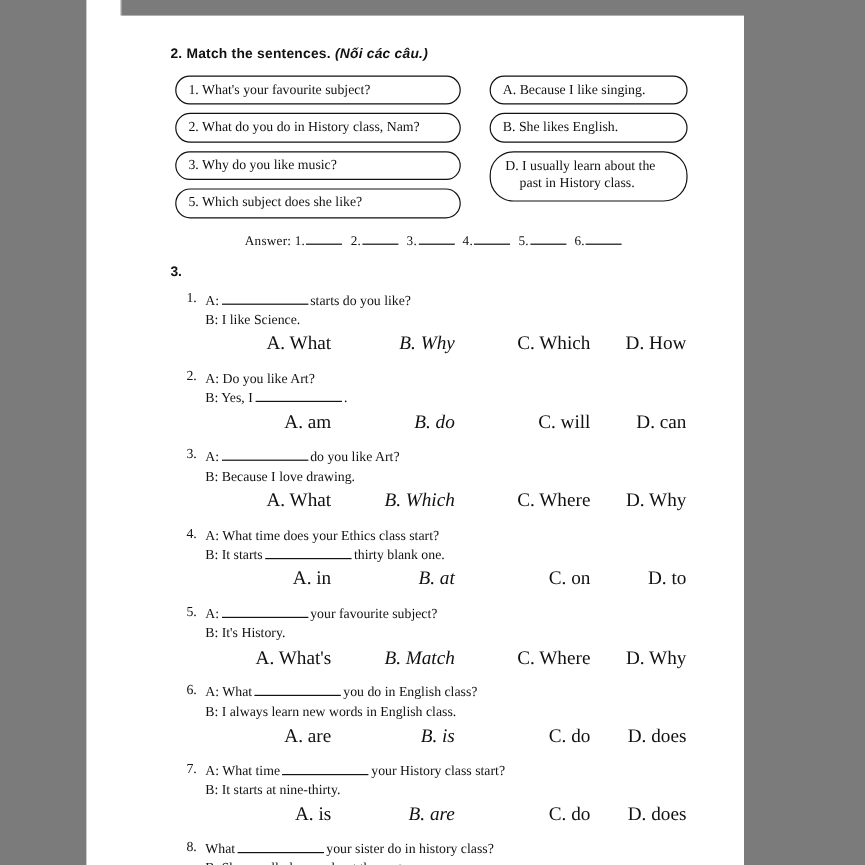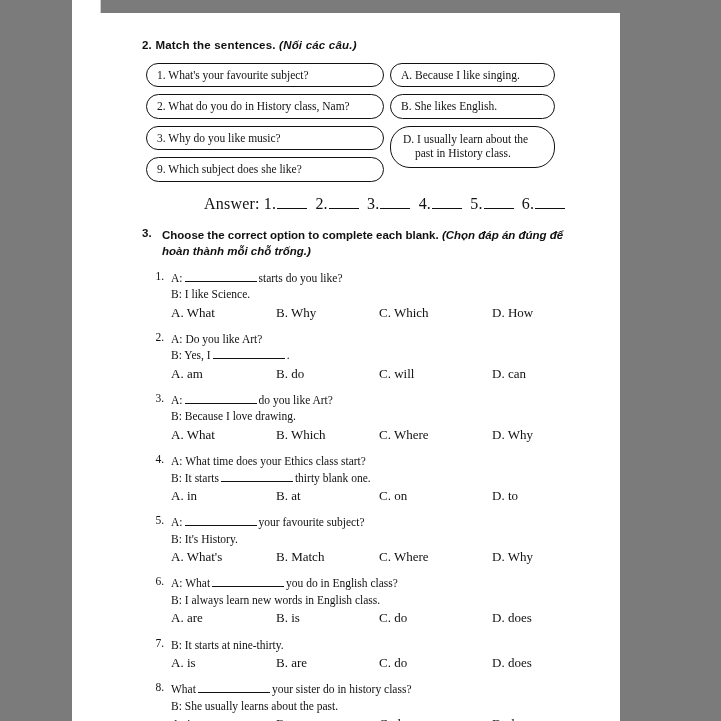--- a/index.html
+++ b/index.html
@@ -55,21 +55,21 @@
     font-weight: bold;
     font-size: 11.5px;
     letter-spacing: 0.2px;
     margin: 0 0 12px 0;
   }
   .sec-head .vn {
     font-style: italic;
   }
   .match-grid {
     display: flex;
-    gap: 6px;
+    gap: 24px;
     margin-left: 4px;
   }
   .match-col {
     display: flex;
     flex-direction: column;
     gap: 7px;
   }
   .match-col.left { width: 238px; }
   .match-col.right { width: 165px; }
   .pill {
@@ -83,21 +83,21 @@
   }
   .pill.two-line {
     border-radius: 20px;
     padding: 5px 12px 6px 12px;
     text-align: left;
   }
   .pill.two-line .l2 { display:block; padding-left: 12px; }
 
   .answer-line {
     margin: 13px 0 0 62px;
-    font-size: 16px;
+    font-size: 11px;
     letter-spacing: 0.2px;
   }
   .answer-line .blank {
     display: inline-block;
     border-bottom: 1px solid #111;
     width: 30px;
     margin: 0 4px 0 1px;
   }
 
   
@@ -133,23 +133,23 @@
   .blank-long {
     display: inline-block;
     border-bottom: 1px solid #111;
     width: 72px;
     margin: 0 2px;
   }
   .opts {
     display: flex;
     margin-top: 1px;
   }
-  .opt { font-size: 13px; }
+  .opt { font-size: 16px; text-align: right; }
   .opt.o1 { width: 105px; }
-  .opt.o2 { width: 103px; }
+  .opt.o2 { width: 103px; font-style: italic; }
   .opt.o3 { width: 113px; }
   .opt.o4 { width: 80px; }
 </style>
 </head>
 <body>
 
 <div class="page-wrap">
   <div class="gutter-left"></div>
   <div class="spine"></div>
   <div class="gutter-right"></div>
@@ -160,21 +160,21 @@
       <div class="sec-head">
         <span>2. Match the sentences.</span>
         <span class="vn">(Nối các câu.)</span>
       </div>
 
       <div class="match-grid">
         <div class="match-col left">
           <div class="pill">1. What's your favourite subject?</div>
           <div class="pill">2. What do you do in History class, Nam?</div>
           <div class="pill">3. Why do you like music?</div>
-          <div class="pill">9. Which subject does she like?</div>
+          <div class="pill">5. Which subject does she like?</div>
         </div>
         <div class="match-col right">
           <div class="pill">A. Because I like singing.</div>
           <div class="pill">B. She likes English.</div>
           <div class="pill two-line">
             <span>D. I usually learn about the</span>
             <span class="l2">past in History class.</span>
           </div>
         </div>
       </div>
@@ -183,25 +183,20 @@
         <span>Answer: 1.</span><span class="blank"></span>
         <span>2.</span><span class="blank"></span>
         <span>3.</span><span class="blank"></span>
         <span>4.</span><span class="blank"></span>
         <span>5.</span><span class="blank"></span>
         <span>6.</span><span class="blank"></span>
       </div>
 
       <div class="sec3">
         <div class="num">3.</div>
-        <div class="txt">
-          <span>Choose the correct option to complete each blank.</span>
-          <span class="vn">(Chọn đáp án đúng để</span><br>
-          <span class="vn">hoàn thành mỗi chỗ trống.)</span>
-        </div>
       </div>
 
       <ul class="qlist">
 
         <li class="qitem">
           <div class="qnum">1.</div>
           <div class="qbody">
             <div class="qline"><span>A:</span><span class="blank-long"></span><span>starts do you like?</span></div>
             <div class="qline">B: I like Science.</div>
             <div class="opts">
@@ -279,20 +274,21 @@
               <div class="opt o2">B. is</div>
               <div class="opt o3">C. do</div>
               <div class="opt o4">D. does</div>
             </div>
           </div>
         </li>
 
         <li class="qitem">
           <div class="qnum">7.</div>
           <div class="qbody">
+            <div class="qline"><span>A: What time</span><span class="blank-long"></span><span>your History class start?</span></div>
             <div class="qline">B: It starts at nine-thirty.</div>
             <div class="opts">
               <div class="opt o1">A. is</div>
               <div class="opt o2">B. are</div>
               <div class="opt o3">C. do</div>
               <div class="opt o4">D. does</div>
             </div>
           </div>
         </li>
 

